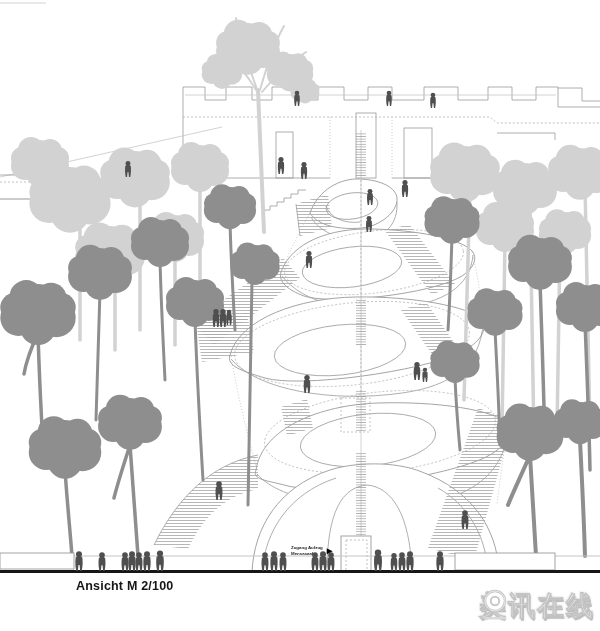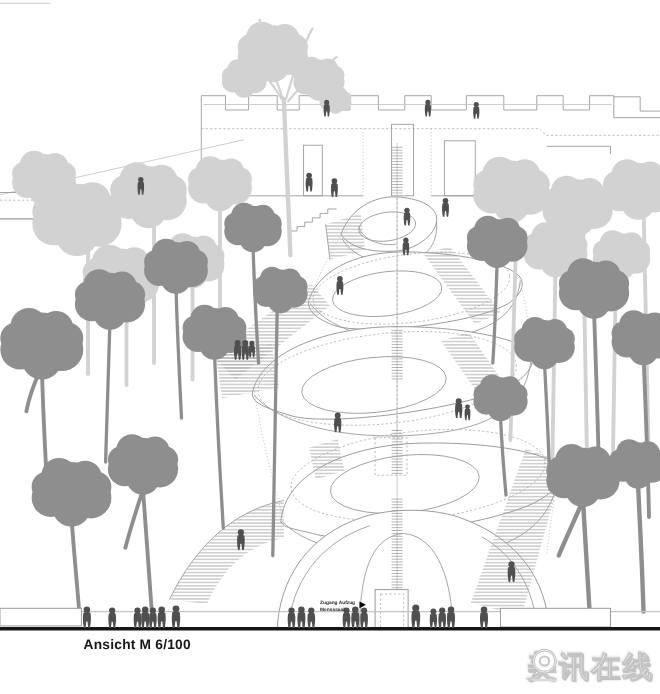--- a/index.html
+++ b/index.html
@@ -234,21 +234,21 @@
 </svg>
 
 <div class="annotation">
   <div class="txt">
     <div>Zugang Aufzug</div>
     <div>Mensasaal</div>
   </div>
   <span class="arr">►</span>
 </div>
 
-<div class="caption">Ansicht M 6/100</div>
+<div class="caption">Ansicht M 2/100</div>
 
 <div class="watermark">
   <svg width="34" height="36" viewBox="0 0 34 36">
     <circle cx="16" cy="13" r="10" fill="#ffffff" stroke="#c3c3c3" stroke-width="2.4"></circle>
     <circle cx="16" cy="13" r="10" fill="none" stroke="#f2f2f2" stroke-width="0.8"></circle>
     <circle cx="16" cy="13" r="4.2" fill="none" stroke="#c9c9c9" stroke-width="2"></circle>
     <path d="M9,21 L5,27 L11,24 Z" fill="#ffffff" stroke="#c3c3c3" stroke-width="1.6" stroke-linejoin="round"></path>
     <rect x="5" y="29" width="22" height="2.4" rx="1.2" fill="#d9d9d9"></rect>
   </svg>
   <span class="wm-text">美讯在线</span>

